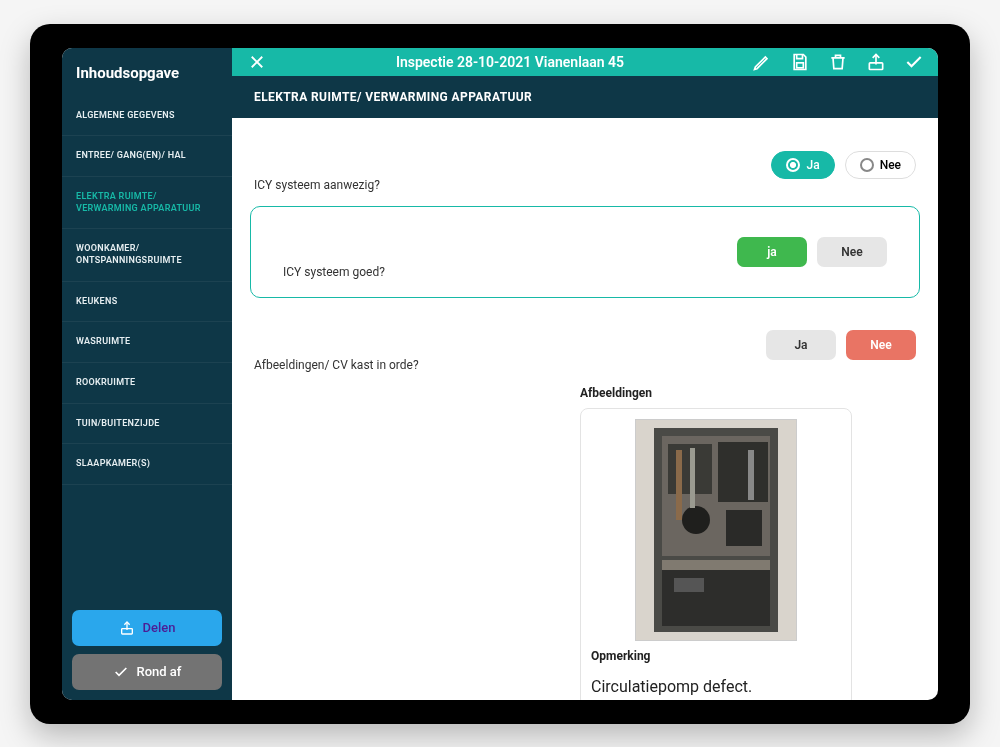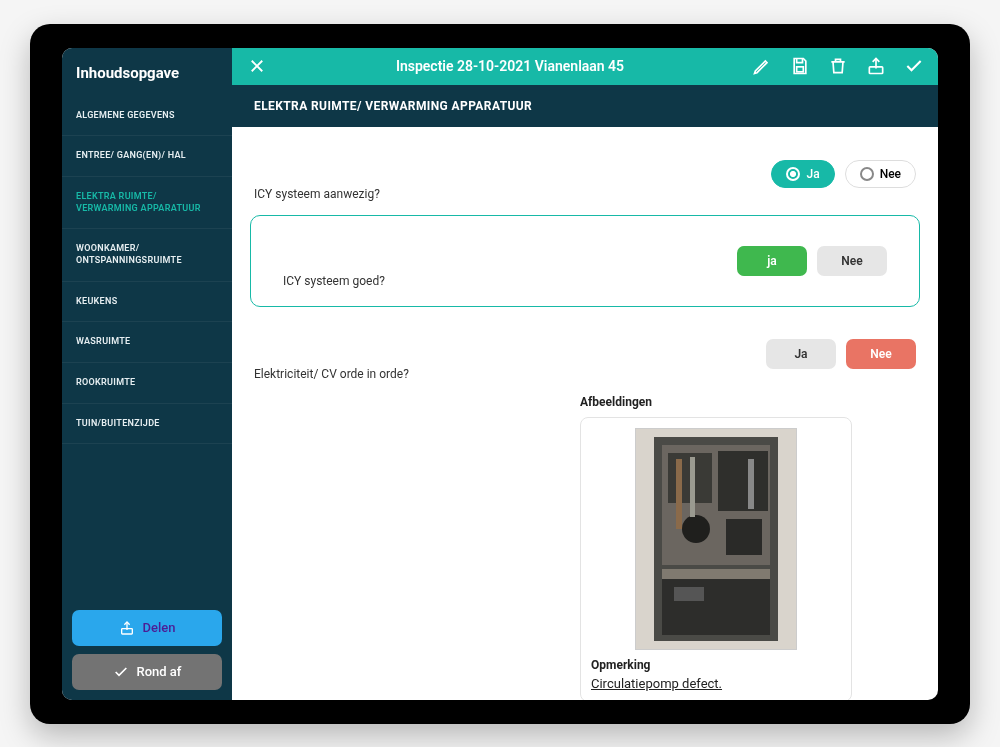--- a/index.html
+++ b/index.html
@@ -27,21 +27,21 @@
 .sb-footer{padding:10px;display:flex;flex-direction:column;gap:8px;}
 .btn{
   display:flex;align-items:center;justify-content:center;gap:8px;
   height:36px;border-radius:7px;font-size:13px;font-weight:500;cursor:pointer;
 }
 .btn-share{background:#2aa7ec;color:#4c1d95;}
 .btn-complete{background:#737373;color:#fff;}
 .icon{width:16px;height:16px;}
 .main{flex:1;display:flex;flex-direction:column;min-width:0;}
 .topbar{
-  height:37px;background:#17b9a7;color:#fff;display:flex;align-items:center;
+  height:28px;background:#17b9a7;color:#fff;display:flex;align-items:center;
   gap:10px;padding:0 14px;
 }
 .tb-close{width:22px;height:22px;display:flex;align-items:center;justify-content:center;cursor:pointer;}
 .tb-title{flex:1;text-align:center;font-size:14px;font-weight:600;}
 .tb-actions{display:flex;align-items:center;gap:18px;}
 .tb-actions .tb-ico{width:20px;height:20px;cursor:pointer;color:#fff;}
 .section-header{
   background:#0e3747;color:#fff;font-size:12px;font-weight:700;
   padding:14px 22px;letter-spacing:.4px;
 }
@@ -69,42 +69,43 @@
 .case-block{padding-left:330px;}
 .case-title{font-size:12px;font-weight:700;color:#222;margin:12px 0 8px;}
 .sub-title{font-size:12px;font-weight:700;color:#222;margin:8px 0;}
 .img-box{
   border:1px solid #e3e3e3;border-radius:8px;padding:10px;width:250px;
 }
 .photo{
   width:160px;height:220px;margin:0 auto 8px;display:block;border:1px solid #ccc;
 }
 .photo-svg{width:100%;height:100%;display:block;}
-.note-label{font-size:12px;font-weight:700;color:#222;margin-bottom:4px;}
-.note-text{font-size:13px;color:#222;text-decoration:underline;}
+.note-label{font-size:12px;font-weight:700;color:#222;margin-bottom:14px;}
+.note-text{font-size:16px;color:#222;}
 svg{display:block;}
 </style>
 </head>
 <body>
 
 <div class="stage">
   <div class="tablet">
     <div class="screen">
 
       <div class="sidebar">
         <div class="sb-title">Inhoudsopgave</div>
         <div class="sb-list">
           <div class="sb-item">ALGEMENE GEGEVENS</div>
           <div class="sb-item">ENTREE/ GANG(EN)/ HAL</div>
           <div class="sb-item active">ELEKTRA RUIMTE/ VERWARMING APPARATUUR</div>
           <div class="sb-item">WOONKAMER/ ONTSPANNINGSRUIMTE</div>
           <div class="sb-item">KEUKENS</div>
           <div class="sb-item">WASRUIMTE</div>
           <div class="sb-item">ROOKRUIMTE</div>
           <div class="sb-item">TUIN/BUITENZIJDE</div>
+          <div class="sb-item">SLAAPKAMER(S)</div>
         </div>
         <div class="sb-footer">
           <div class="btn btn-share">
             <svg class="icon" viewBox="0 0 24 24" fill="none" stroke="#fff" stroke-width="2">
               <path d="M12 3v12"></path>
                 <path d="M8 7l4-4 4 4"></path>
                 <rect x="4" y="13" width="16" height="8" rx="1"></rect>
             </svg>
             <span>Delen</span>
           </div>
@@ -168,21 +169,21 @@
             </div>
           </div>
 
           <div class="boxed">
             <div class="q-label">ICY systeem goed?</div>
             <div class="pill green">ja</div>
             <div class="pill grey">Nee</div>
           </div>
 
           <div class="question-row">
-            <div class="q-label">Elektriciteit/ CV orde in orde?</div>
+            <div class="q-label">Afbeeldingen/ CV kast in orde?</div>
             <div style="display:flex;gap:10px;">
               <div class="pill grey">Ja</div>
               <div class="pill red">Nee</div>
             </div>
           </div>
 
           <div class="case-block">
             <div class="sub-title">Afbeeldingen</div>
             <div class="img-box">
               <div class="photo">

